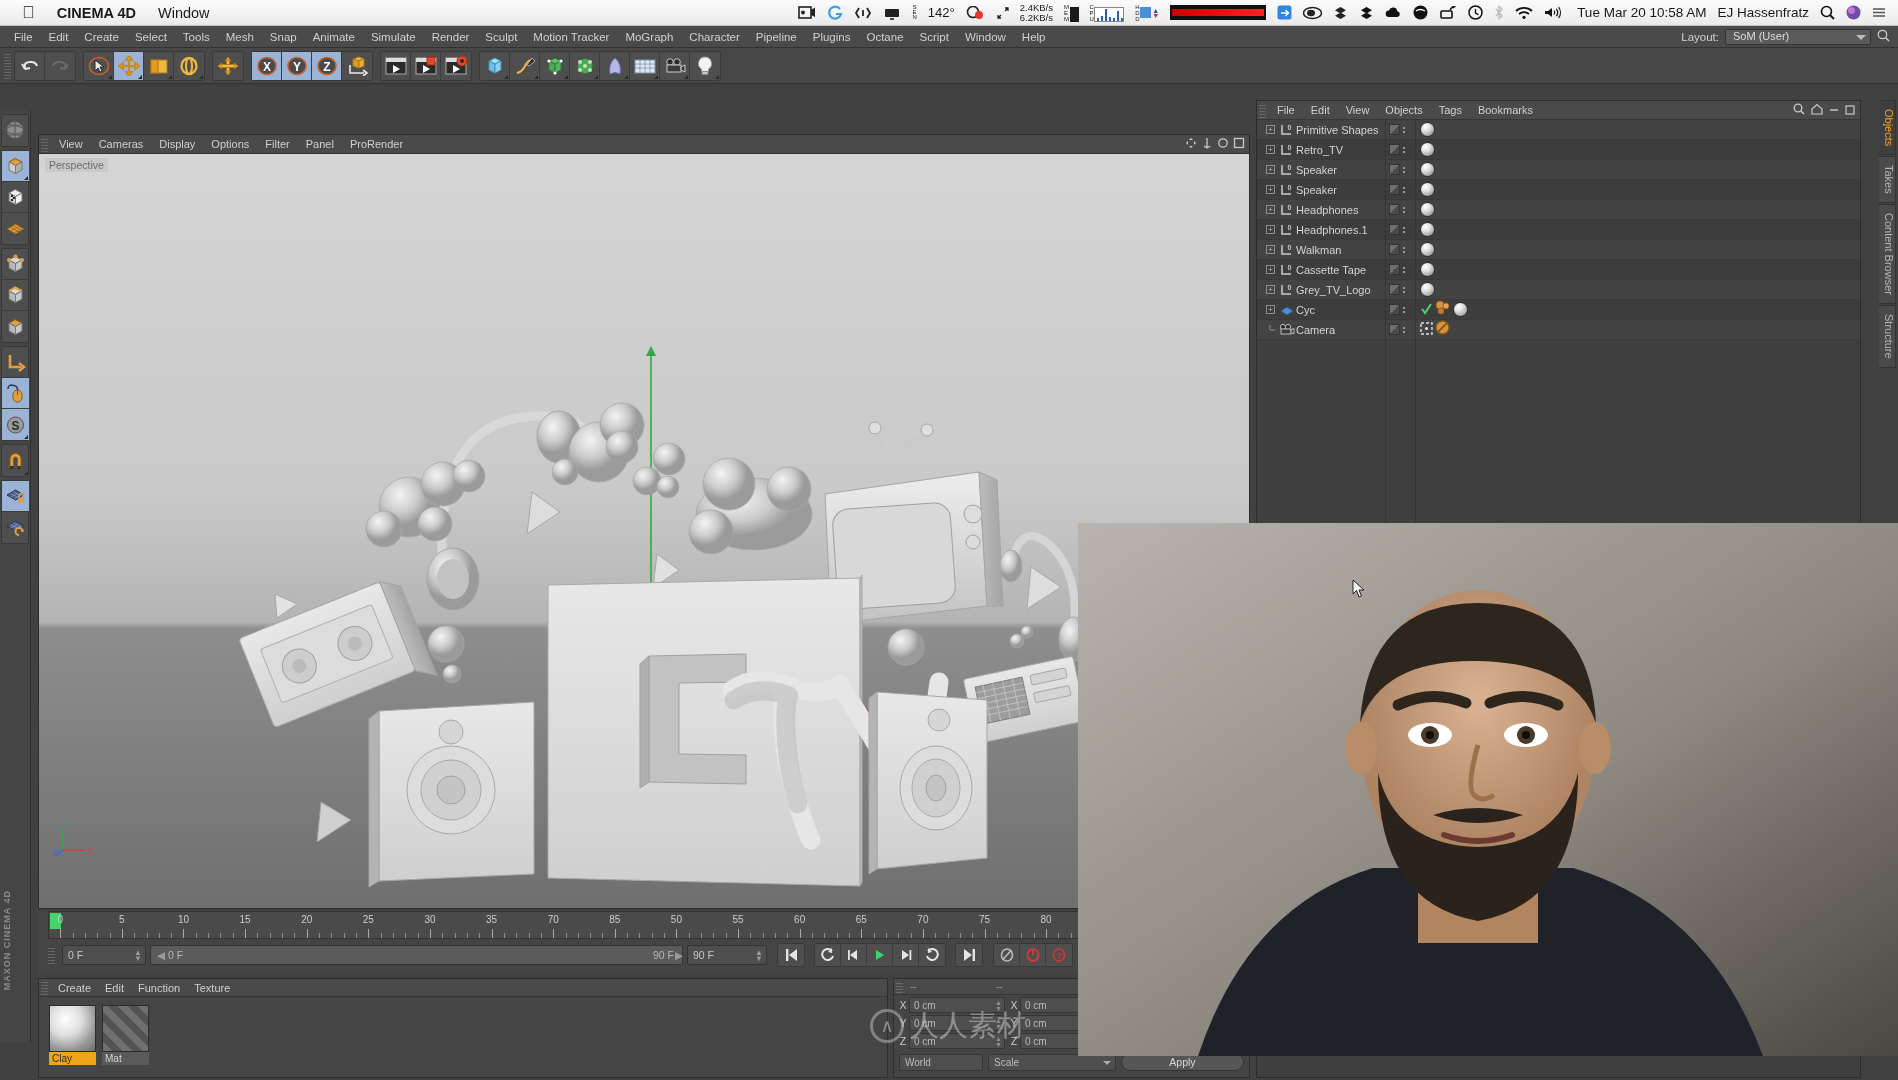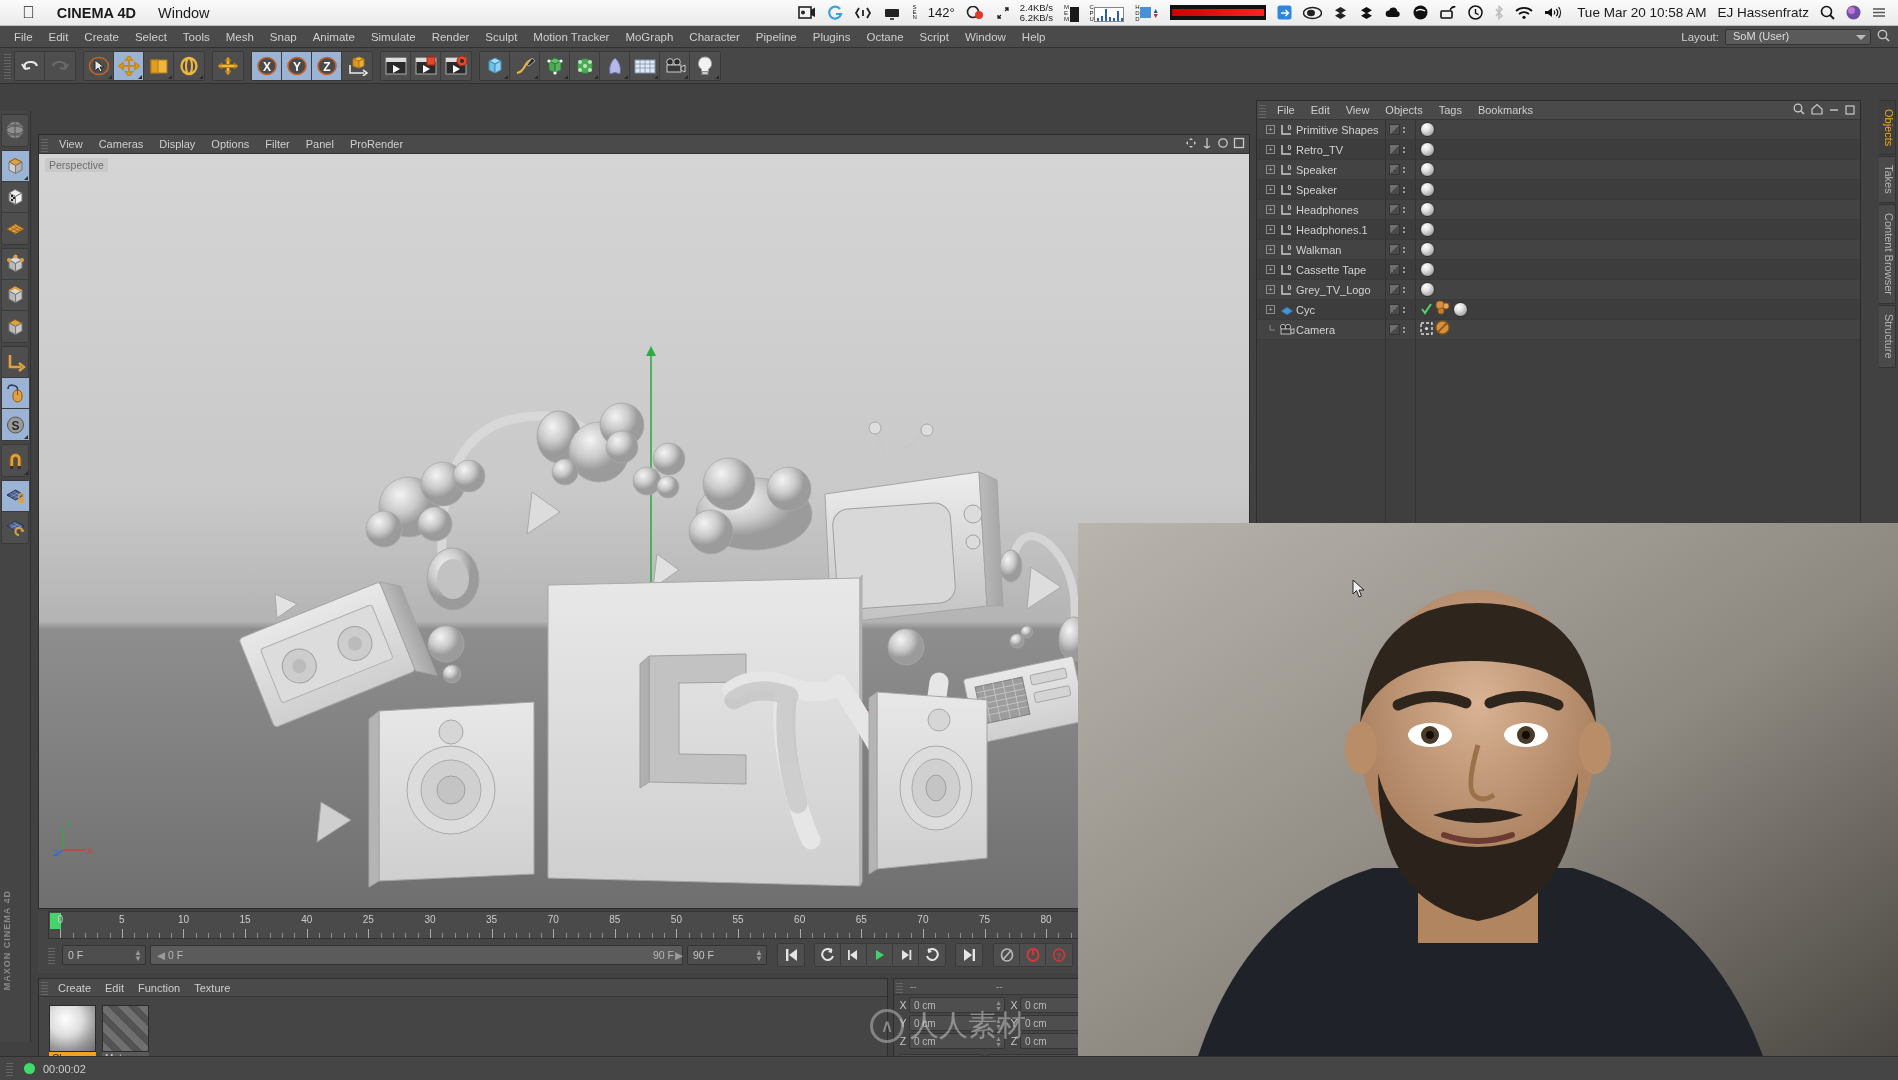--- a/index.html
+++ b/index.html
@@ -915,21 +915,21 @@
       <div class="tl-playhead"></div>
       <div id="tick-host">
           <div class="tl-tick-lbl" style="left: 1%;">0</div>
           <div class="tl-major" style="left: 1%;"></div>
           <div class="tl-tick-lbl" style="left: 6.47222%;">5</div>
           <div class="tl-major" style="left: 6.47222%;"></div>
           <div class="tl-tick-lbl" style="left: 11.9444%;">10</div>
           <div class="tl-major" style="left: 11.9444%;"></div>
           <div class="tl-tick-lbl" style="left: 17.4167%;">15</div>
           <div class="tl-major" style="left: 17.4167%;"></div>
-          <div class="tl-tick-lbl" style="left: 22.8889%;">40</div>
+          <div class="tl-tick-lbl" style="left: 22.8889%;">20</div>
           <div class="tl-major" style="left: 22.8889%;"></div>
           <div class="tl-tick-lbl" style="left: 28.3611%;">25</div>
           <div class="tl-major" style="left: 28.3611%;"></div>
           <div class="tl-tick-lbl" style="left: 33.8333%;">30</div>
           <div class="tl-major" style="left: 33.8333%;"></div>
           <div class="tl-tick-lbl" style="left: 39.3056%;">35</div>
           <div class="tl-major" style="left: 39.3056%;"></div>
           <div class="tl-tick-lbl" style="left: 44.7778%;">70</div>
           <div class="tl-major" style="left: 44.7778%;"></div>
           <div class="tl-tick-lbl" style="left: 50.25%;">85</div>
@@ -1615,22 +1615,17 @@
 
       <path d="M366 312 q34 12 68 0" stroke="#6b3b33" stroke-width="6" fill="none" stroke-linecap="round"></path>
     </svg>
   </div>
 
   <div class="wm">
     <span class="wm-circle">∧</span>
     <span class="wm-txt">人人素材</span>
   </div>
 
-  <div class="status">
-    <span class="grip" style="height:14px;"></span>
-    <span class="st-dot"></span>
-    <span class="st-txt">00:00:02</span>
-  </div>
 
   <svg style="position:absolute;left:1352px;top:553px;" width="14" height="20">
     <path d="M1 1 L1 15 L4.5 11.5 L7 18 L9.5 17 L7 11 L12 11 Z" fill="#f0f0f0" stroke="#222" stroke-width="1"></path>
   </svg>
 </div>
 
 </body></html>

